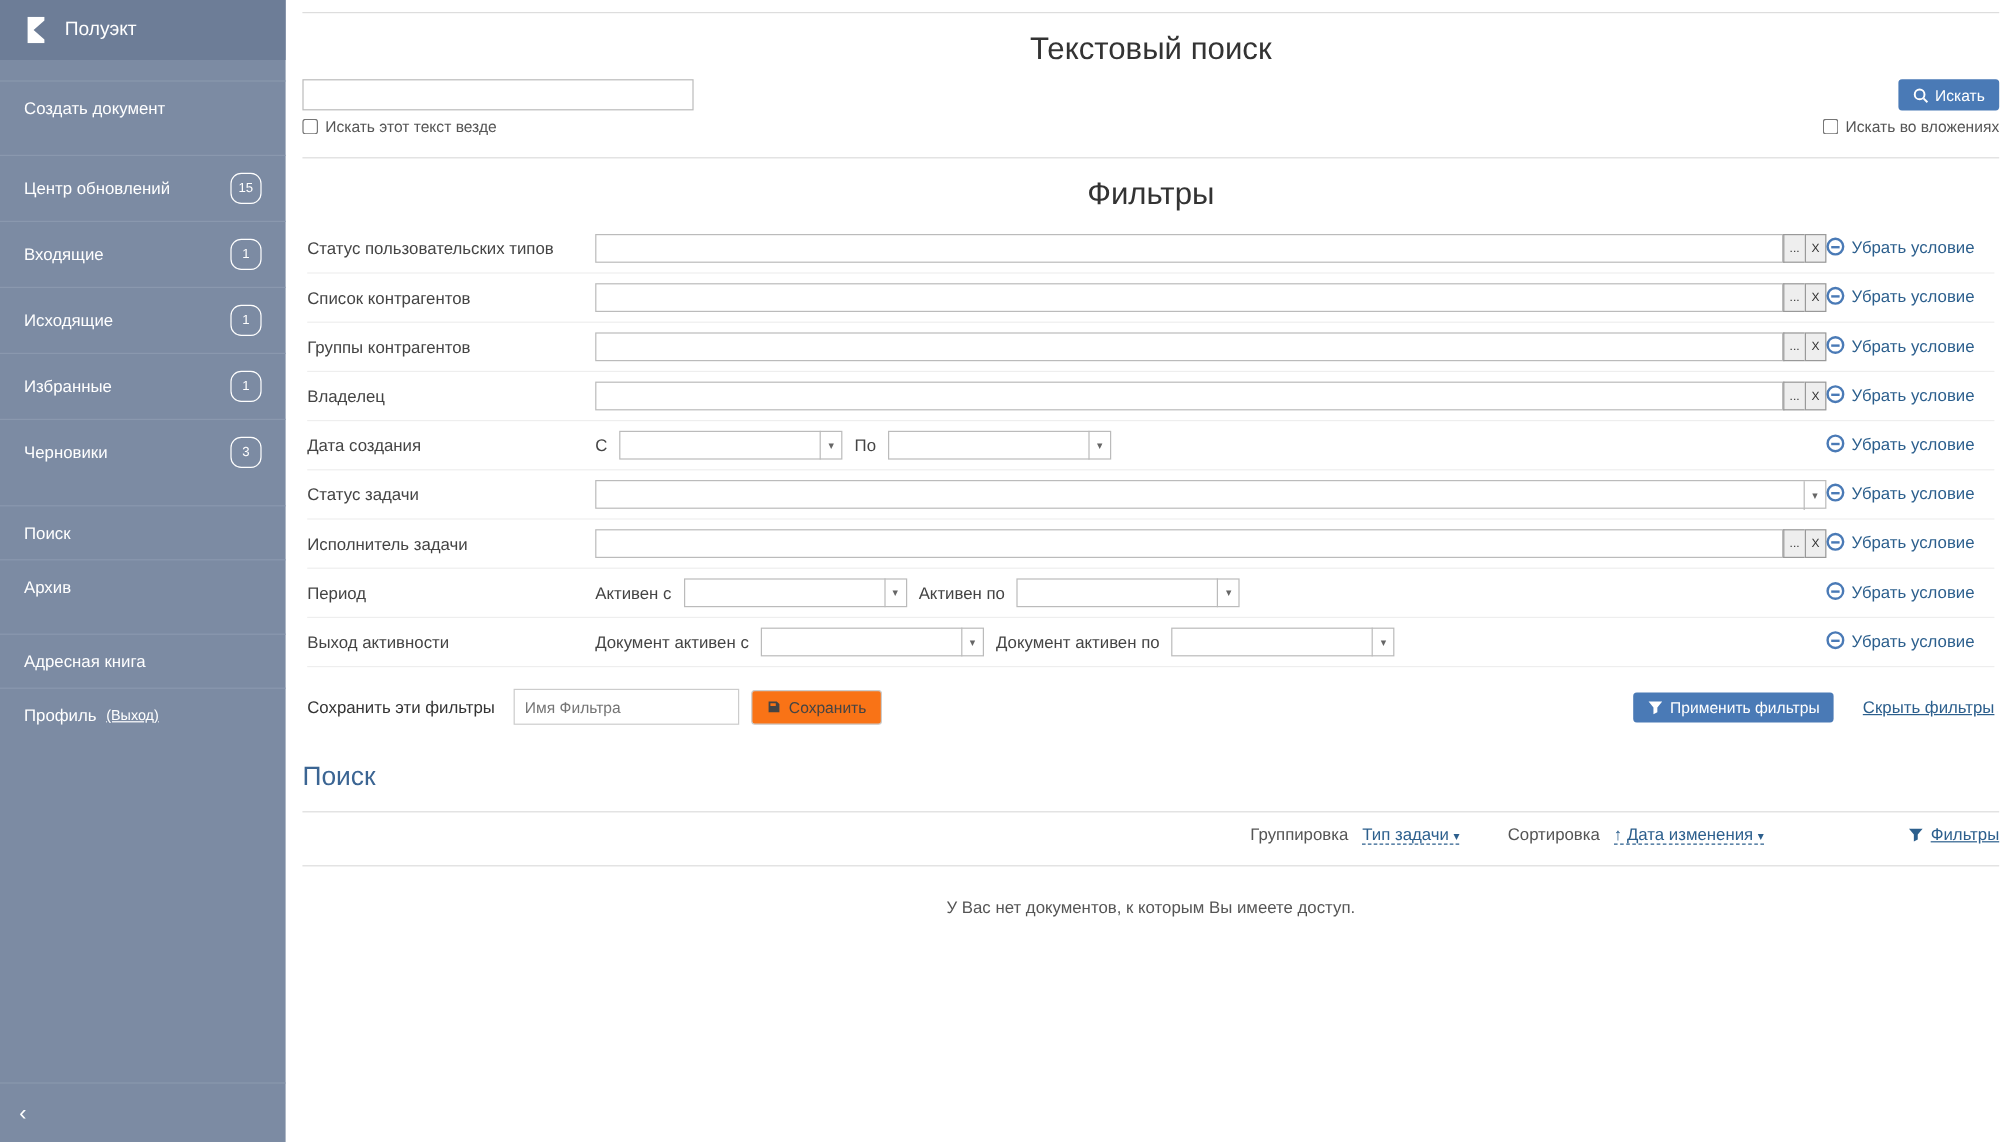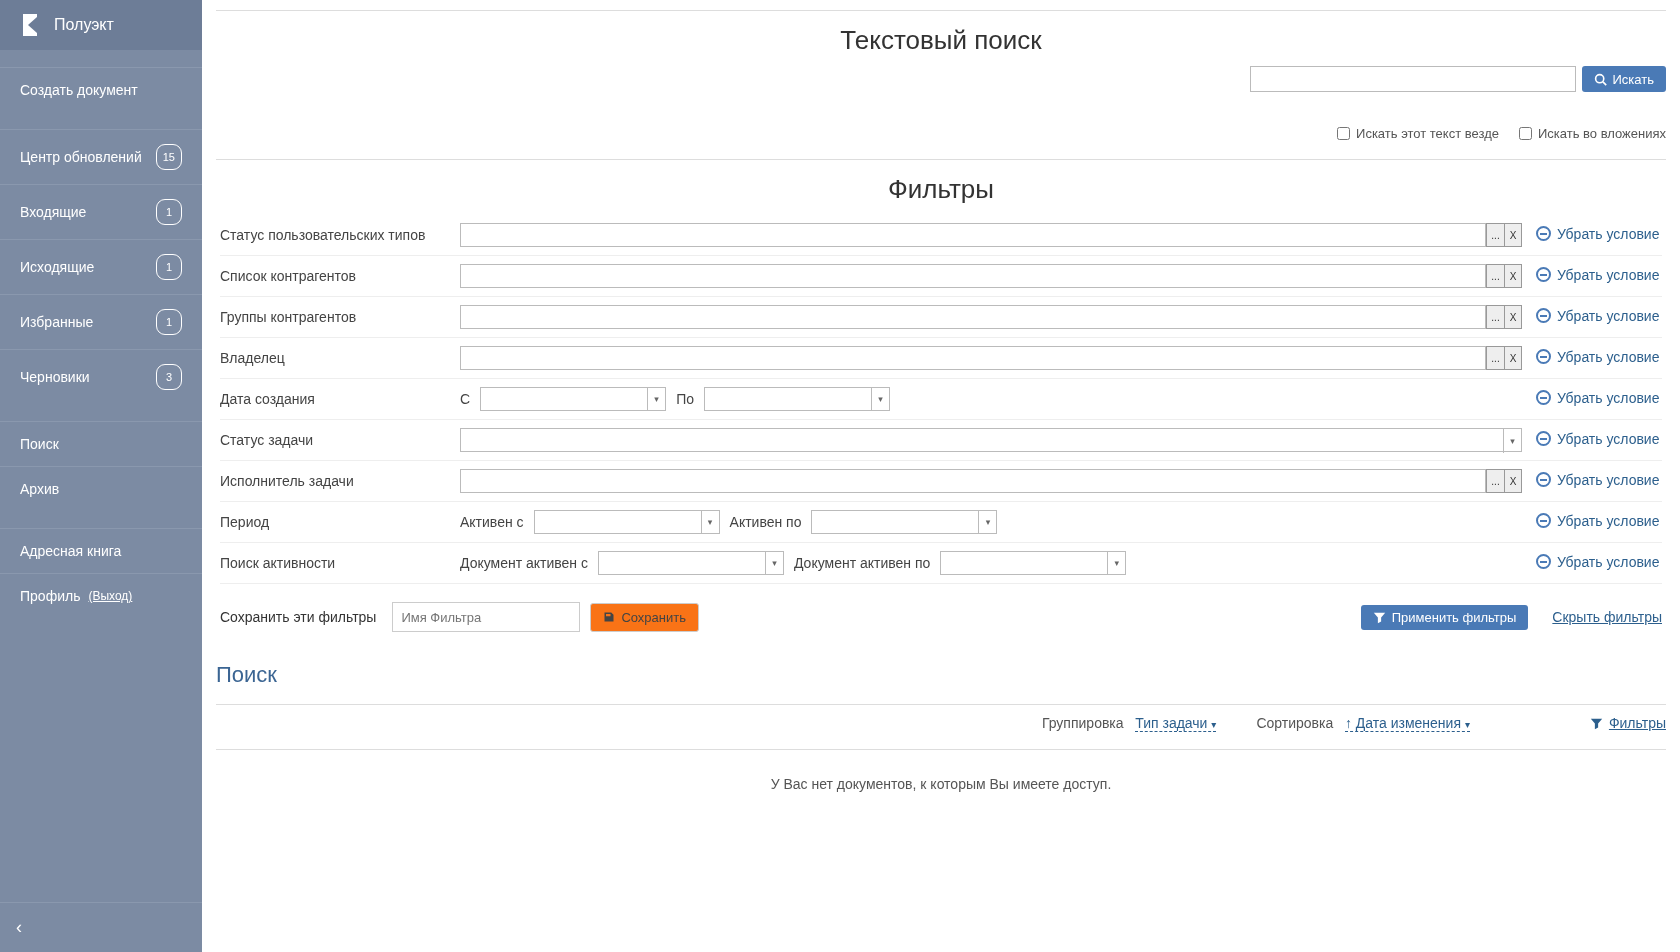--- a/index.html
+++ b/index.html
@@ -1,59 +1,59 @@
 <!DOCTYPE html>
 <html><head>
 <meta charset="utf-8">
 <style>
 * { box-sizing: border-box; margin: 0; padding: 0; }
 body { font-family: Arial, Helvetica, sans-serif; font-size: 14px; color: #333; background: #fff; }
 .layout { display: flex; min-height: 952px; }
 
 
-.sidebar { width: 202px; background: #7c8ba3; display: flex; flex-direction: column; }
+.sidebar { width: 238px; background: #7c8ba3; display: flex; flex-direction: column; }
 .brand { display: flex; align-items: center; padding: 14px 20px; background: #6d7d97; color: #fff; font-size: 16px; }
 .brand-icon { width: 20px; height: 22px; margin-right: 14px; }
 .menu-item { display: flex; align-items: center; justify-content: space-between; padding: 14px 20px; color: #fff; cursor: pointer; font-size: 14px; }
 .menu-item:not(:last-child) { border-bottom: 1px solid #8a98ae; }
 .menu-label { }
 .badge { min-width: 26px; height: 18px; padding: 12px 6px; border: 1px solid #fff; border-radius: 9px; display: inline-flex; align-items: center; justify-content: center; font-size: 11px; color: #fff; }
 .profile-row { display: flex; align-items: center; gap: 8px; }
 .logout-link { color: #fff; text-decoration: underline; font-size: 12px; }
 .spacer { flex: 1; }
 .collapse-btn { padding: 14px 16px; color: #fff; font-size: 18px; cursor: pointer; border-top: 1px solid #8a98ae; }
 .menu-block { display: flex; flex-direction: column; }
 .block-divider { height: 18px; border-bottom: 1px solid #8a98ae; }
 
 
 .main { flex: 1; padding: 10px 14px; overflow: auto; }
 .section-title { text-align: center; font-size: 26px; color: #333; font-weight: normal; padding: 14px 0 10px; }
-.search-row { display: flex; justify-content: flex-end; gap: 6px; padding-bottom: 6px; }
+.search-row { display: flex; justify-content: space-between; gap: 6px; padding-bottom: 6px; }
 .search-input { width: 326px; height: 26px; border: 1px solid #bbb; padding: 2px 6px; }
 .btn { display: inline-flex; align-items: center; gap: 6px; padding: 5px 12px; border: none; border-radius: 3px; cursor: pointer; font-size: 13px; }
 .btn-primary { background: #4a7ab6; color: #fff; }
-.check-row { display: flex; justify-content: flex-end; gap: 20px; padding-bottom: 18px; color: #555; font-size: 13px; margin-top: 28px; }
+.check-row { display: flex; justify-content: space-between; gap: 20px; padding-bottom: 18px; color: #555; font-size: 13px; }
 .check-row label { display: inline-flex; align-items: center; gap: 6px; }
 hr.main-hr { border: none; border-top: 1px solid #ddd; }
 
 .filters-wrap { padding: 0 4px; }
 .filter-row { display: flex; align-items: center; padding: 8px 0; border-bottom: 1px solid #eee; }
 .filter-label { width: 240px; color: #444; font-size: 14px; }
 .filter-control { flex: 1; display: flex; align-items: center; gap: 10px; }
 .picker { flex: 1; display: flex; }
 .picker-input { flex: 1; height: 24px; border: 1px solid #bbb; padding: 2px 6px; background: #fff; }
 .picker-dots, .picker-clear { width: 18px; height: 24px; border: 1px solid #999; background: #eee; display: inline-flex; align-items: center; justify-content: center; font-size: 10px; cursor: pointer; }
 .picker-dots { border-right: none; }
 .date-select { height: 24px; width: 186px; border: 1px solid #bbb; background: #fff; display: inline-flex; align-items: center; }
 .date-select-sm { width: 186px; }
 .date-caret { width: 18px; height: 24px; border-left: 1px solid #bbb; display: inline-flex; align-items: center; justify-content: center; font-size: 9px; color: #666; cursor: pointer; }
 .status-select { flex: 1; height: 24px; border: 1px solid #bbb; background: #fff; display: flex; }
 .status-select .fill { flex: 1; }
 .inline-label { color: #444; font-size: 14px; }
-.remove-link { width: 140px; padding-left: 14px; }
+.remove-link { width: 140px; }
 .remove-link a { color: #2c5f8d; text-decoration: none; display: inline-flex; align-items: center; gap: 6px; font-size: 14px; }
 .minus-icon { width: 15px; height: 15px; border: 2px solid #4a7ab6; border-radius: 50%; position: relative; display: inline-block; }
 .minus-icon::after { content: ""; position: absolute; top: 50%; left: 2px; right: 2px; height: 2px; background: #4a7ab6; transform: translateY(-50%); }
 
 .save-row { display: flex; align-items: center; gap: 10px; padding: 18px 0 14px; }
 .save-row .save-label { margin-right: 6px; }
 .save-input { width: 188px; height: 30px; border: 1px solid #ccc; padding: 4px 8px; font-size: 13px; }
 .btn-save { background: #f97316; color: #444; border: 1px solid #ccc; padding: 6px 12px; }
 .save-right { margin-left: auto; display: flex; align-items: center; gap: 24px; }
 .hide-filters-link { color: #2c5f8d; text-decoration: underline; cursor: pointer; font-size: 14px; }
@@ -294,21 +294,21 @@
               <span class="date-caret">▾</span>
             </div>
         </div>
         <div class="remove-link"><a>
               <span class="minus-icon"></span>
               <span>Убрать условие</span>
             </a></div>
       </div>
 
       <div class="filter-row">
-        <div class="filter-label">Поиск активности</div>
+        <div class="filter-label">Выход активности</div>
         <div class="filter-control">
           <span class="inline-label">Документ активен с</span>
           <div class="date-select date-select-sm">
               <span style="flex:1"></span>
               <span class="date-caret">▾</span>
             </div>
           <span class="inline-label">Документ активен по</span>
           <div class="date-select date-select-sm">
               <span style="flex:1"></span>
               <span class="date-caret">▾</span>

